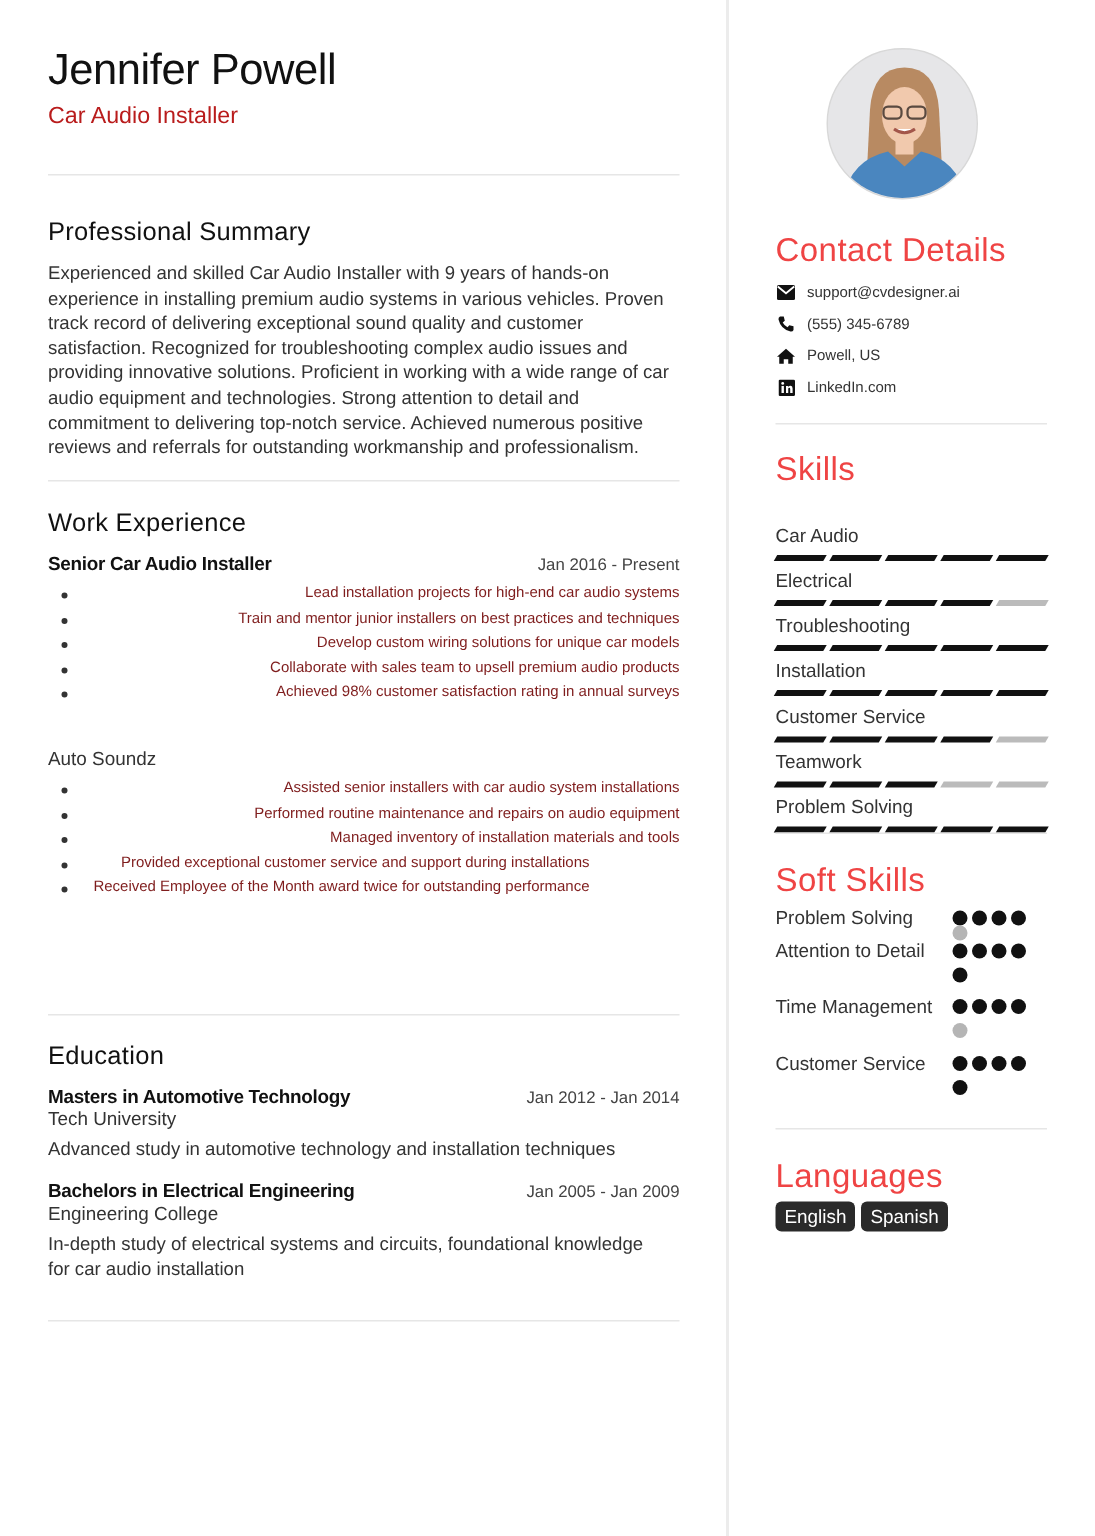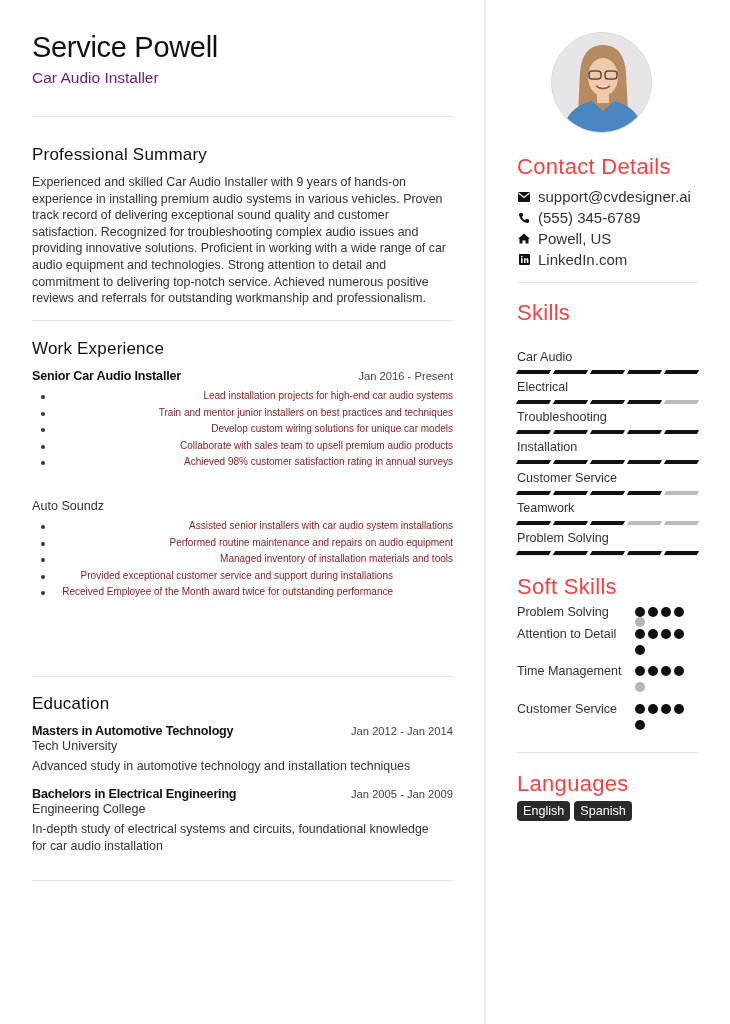--- a/index.html
+++ b/index.html
@@ -4,40 +4,40 @@
 <style>
   * { box-sizing: border-box; margin: 0; padding: 0; }
   html, body { width: 730px; height: 1024px; background: #ffffff; overflow: hidden; }
   body { font-family: "Liberation Sans", "DejaVu Sans", sans-serif; color: #222; position: relative; }
 
   .main { position: absolute; left: 32px; top: 0; width: 421px; }
   .divider-v { position: absolute; left: 484px; top: 0; width: 2px; height: 1024px; background: #ececec; }
   .side { position: absolute; left: 517px; top: 0; width: 181px; }
 
   .name { position: absolute; top: 31px; left: 0; font-size: 29px; font-weight: 400; color: #111; letter-spacing: -0.3px; }
-  .title { position: absolute; top: 69px; left: 0; font-size: 15.5px; color: #701a75; }
+  .title { position: absolute; top: 69px; left: 0; font-size: 15.5px; color: #b91c1c; }
   .hr { height: 1px; background: #e6e6e6; width: 421px; position: absolute; left: 0; }
 
   .sec-title { position: absolute; left: 0; font-size: 17px; color: #111; letter-spacing: 0.2px; }
   .para { position: absolute; left: 0; width: 421px; font-size: 12.4px; line-height: 16.6px; color: #333; }
 
   .job { position: absolute; left: 0; width: 421px; }
   .job-row { display: flex; justify-content: space-between; align-items: baseline; }
   .job-title { font-size: 12.6px; font-weight: 700; color: #111; letter-spacing: -0.2px; }
   .job-date { font-size: 11.2px; color: #444; }
   .job-company { font-size: 12.6px; color: #333; margin-top: 1px; }
   .bullets { list-style: none; margin-top: 5px; }
   .bullets li { position: relative; padding-left: 23px; font-size: 10px; line-height: 16.6px; color: #7f1d1d; text-align: right; }
   .bullets li::before { content: ""; position: absolute; left: 9px; top: 7px; width: 4px; height: 4px; border-radius: 50%; background: #333; }
   .edu-desc { font-size: 12.4px; line-height: 16.6px; color: #333; margin-top: 5px; }
 
   .photo { position: absolute; left: 34px; top: 32px; width: 101px; height: 101px; border-radius: 50%; background: #e4e4e6; overflow: hidden; border: 1px solid #d8d8d8; }
 
   .side-title { position: absolute; left: 0; font-size: 22px; color: #ef4444; letter-spacing: 0.3px; }
-  .contact-item { position: absolute; left: 0; display: flex; align-items: center; font-size: 15px; color: #333; }
+  .contact-item { position: absolute; left: 0; display: flex; align-items: center; font-size: 10px; color: #333; }
   .contact-item .ico { width: 14px; height: 14px; margin-right: 7px; display: inline-flex; align-items: center; justify-content: center; }
   .side-hr { position: absolute; left: 0; width: 181px; height: 1px; background: #e6e6e6; }
 
   .skill { position: absolute; left: 0; width: 181px; margin-top: 20px; }
   .skill-label { font-size: 12.6px; color: #333; }
   .bars { display: flex; gap: 4px; margin-top: 6px; }
   .bar { width: 33px; height: 4px; background: #111; transform: skewX(-30deg); }
   .bar.off { background: #bbbbbb; }
 
   .soft { position: absolute; left: 0; width: 181px; display: flex; }
@@ -48,21 +48,21 @@
 
   .langs { position: absolute; left: 0; display: flex; gap: 4px; }
   .lang { background: #2a2a2a; color: #fff; font-size: 12.6px; padding: 3px 6px; border-radius: 4px; }
 </style>
 </head>
 <body>
 
 <div class="divider-v"></div>
 
 <div class="main">
-  <div class="name">Service Powell</div>
+  <div class="name">Jennifer Powell</div>
   <div class="title">Car Audio Installer</div>
   <div class="hr" style="top:116px"></div>
 
   <div class="sec-title" style="top:145px">Professional Summary</div>
   <div class="para" style="top:174px">Experienced and skilled Car Audio Installer with 9 years of hands-on experience in installing premium audio systems in various vehicles. Proven track record of delivering exceptional sound quality and customer satisfaction. Recognized for troubleshooting complex audio issues and providing innovative solutions. Proficient in working with a wide range of car audio equipment and technologies. Strong attention to detail and commitment to delivering top-notch service. Achieved numerous positive reviews and referrals for outstanding workmanship and professionalism.</div>
   <div class="hr" style="top:320px"></div>
 
   <div class="sec-title" style="top:339px">Work Experience</div>
 
   <div class="job" style="top:369px">

